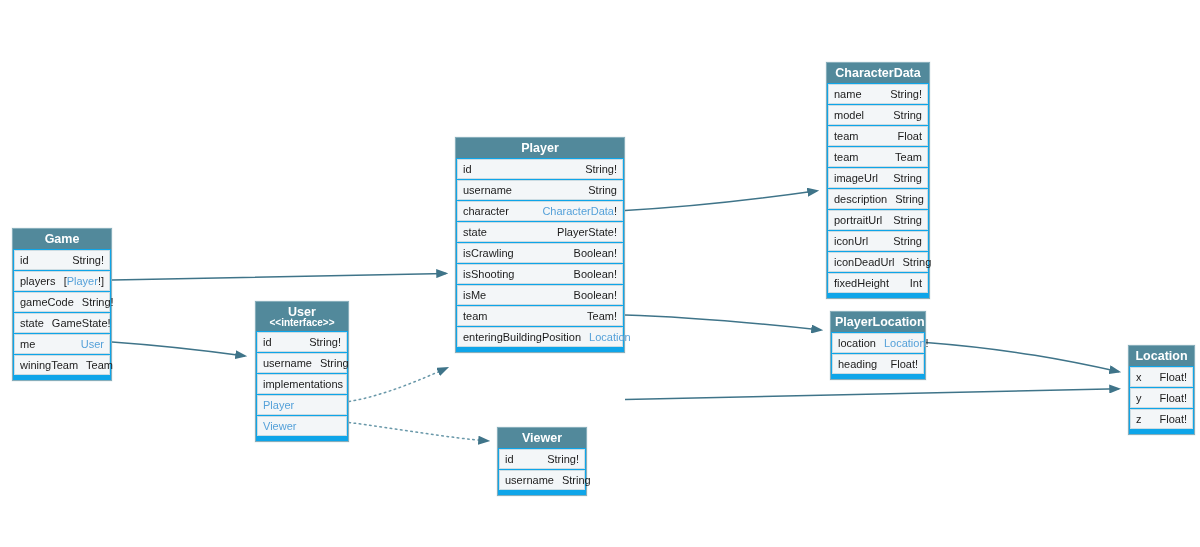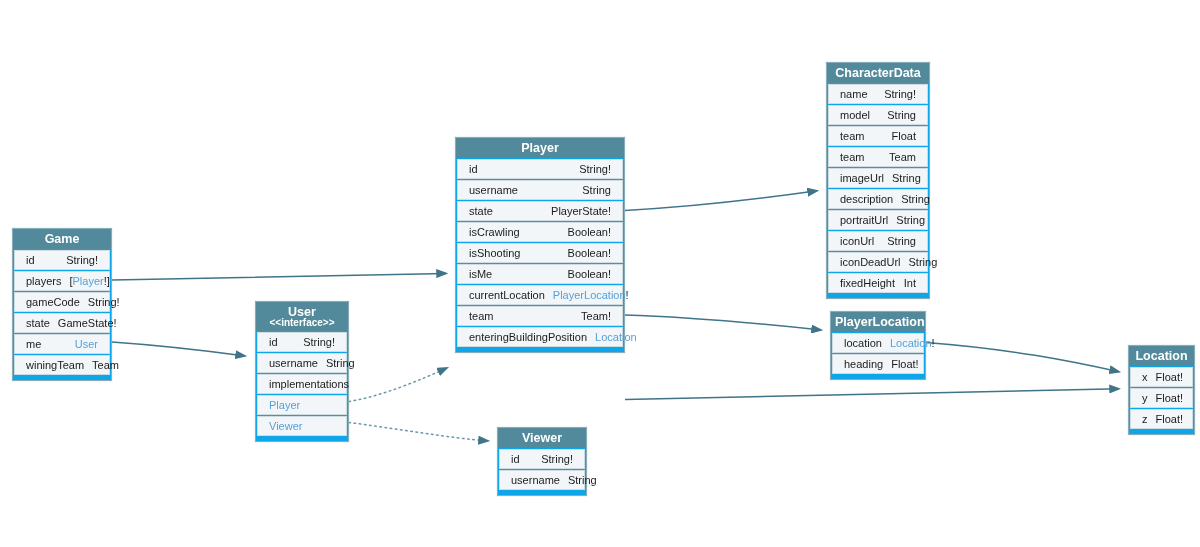--- a/index.html
+++ b/index.html
@@ -15,21 +15,21 @@
   .tbl-header{
     background:#52899b;color:#ffffff;text-align:center;font-weight:bold;
     font-size:12.5px;line-height:14px;padding:3px 4px;white-space:nowrap;
   }
   .tbl-subtitle{
     display:block;font-weight:bold;font-size:10px;line-height:10px;margin-top:-1px;
   }
   .field-row{
     box-sizing:border-box;height:20px;margin:1px 1px 0 1px;
     display:flex;align-items:center;justify-content:space-between;gap:8px;
-    background:#f3f6f8;border:1px solid #ccdce2;padding:0 11px;
+    background:#f3f6f8;border:1px solid #ccdce2;padding:0 5px;
     font-size:11px;line-height:13px;color:#1b1b1b;white-space:nowrap;
   }
   .field-row:last-child{margin-bottom:5px;}
   .fname{color:#1b1b1b;}
   .ftype{color:#1b1b1b;text-align:right;}
   .tlink{color:#55a1d9;}
   .name-link{color:#55a1d9;}
 </style>
 </head>
 <body>
@@ -105,38 +105,38 @@
       <div class="tbl-header"><span>Player</span></div>
       <div class="field-row">
         <span class="fname">id</span>
         <span class="ftype"><span>String!</span></span>
       </div>
       <div class="field-row">
         <span class="fname">username</span>
         <span class="ftype"><span>String</span></span>
       </div>
       <div class="field-row">
+        <span class="fname">character</span>
+        <span class="ftype"><span class="tlink">CharacterData</span><span>!</span></span>
+      </div>
+      <div class="field-row">
         <span class="fname">state</span>
         <span class="ftype"><span>PlayerState!</span></span>
       </div>
       <div class="field-row">
         <span class="fname">isCrawling</span>
         <span class="ftype"><span>Boolean!</span></span>
       </div>
       <div class="field-row">
         <span class="fname">isShooting</span>
         <span class="ftype"><span>Boolean!</span></span>
       </div>
       <div class="field-row">
         <span class="fname">isMe</span>
         <span class="ftype"><span>Boolean!</span></span>
-      </div>
-      <div class="field-row">
-        <span class="fname">currentLocation</span>
-        <span class="ftype"><span class="tlink">PlayerLocation</span><span>!</span></span>
       </div>
       <div class="field-row">
         <span class="fname">team</span>
         <span class="ftype"><span>Team!</span></span>
       </div>
       <div class="field-row">
         <span class="fname">enteringBuildingPosition</span>
         <span class="ftype"><span class="tlink">Location</span></span>
       </div>
     </div>

